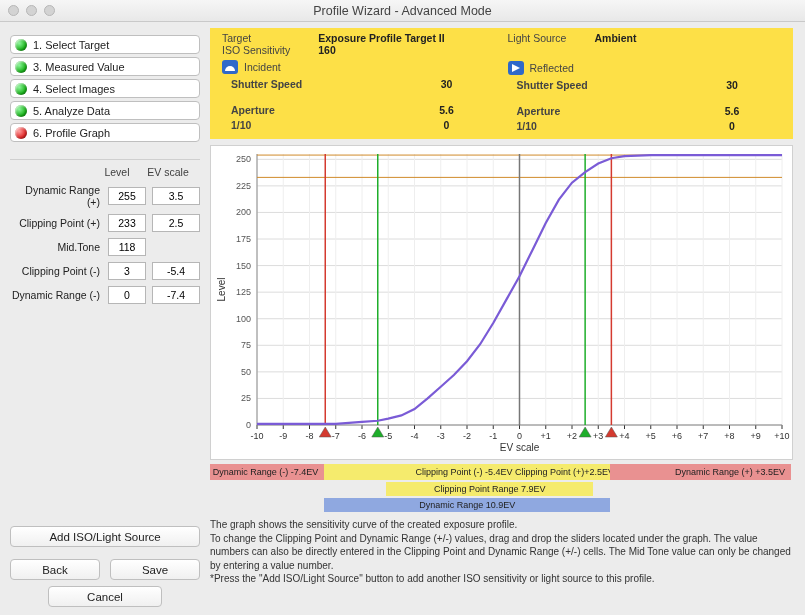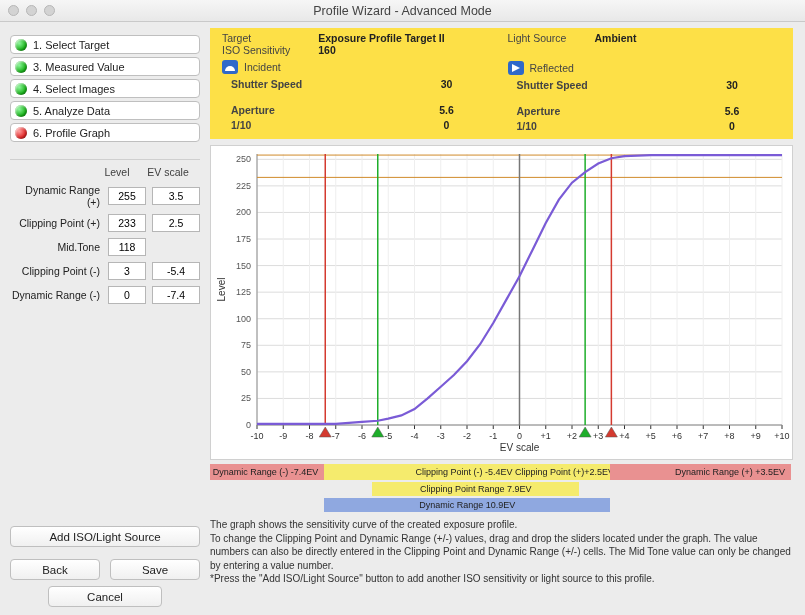--- a/index.html
+++ b/index.html
@@ -402,21 +402,21 @@
             <span>Clipping Point (-) -5.4EV</span>
           </div>
         <div class="lb-seg lb-yel" id="seg-cpp" style="left: 308.5px; width: 91.875px; justify-content: center;">
             <span>Clipping Point (+)+2.5EV</span>
           </div>
         <div class="lb-seg lb-red" id="seg-drp" style="left: 400.375px; width: 180.625px; justify-content: flex-end; padding-right: 6px;">
             <span>Dynamic Range (+) +3.5EV</span>
           </div>
       </div>
       <div class="lb-row" id="lb-row2" style="height: 14px;">
-        <div class="lb-seg lb-yel" id="seg-cpr" style="left: 162px; width: 207.375px; justify-content: center;">
+        <div class="lb-seg lb-yel" id="seg-cpr" style="left: 176px; width: 207.375px; justify-content: center;">
             <span>Clipping Point Range    7.9EV</span>
           </div>
       </div>
       <div class="lb-row" id="lb-row3" style="height: 14px;">
         <div class="lb-seg lb-blue" id="seg-dr" style="left: 114.25px; width: 286.125px; ">
             <span>Dynamic Range    10.9EV</span>
           </div>
       </div>
     </div>
 

